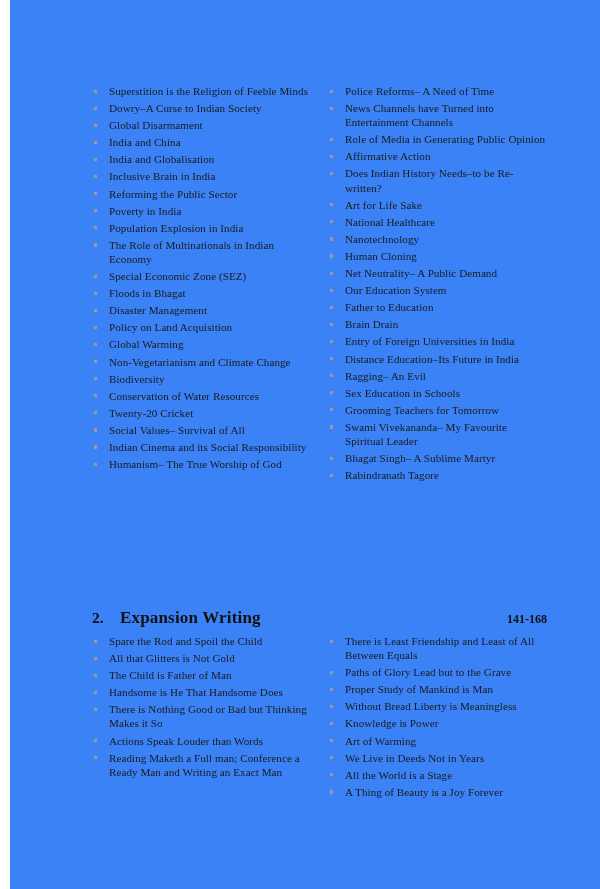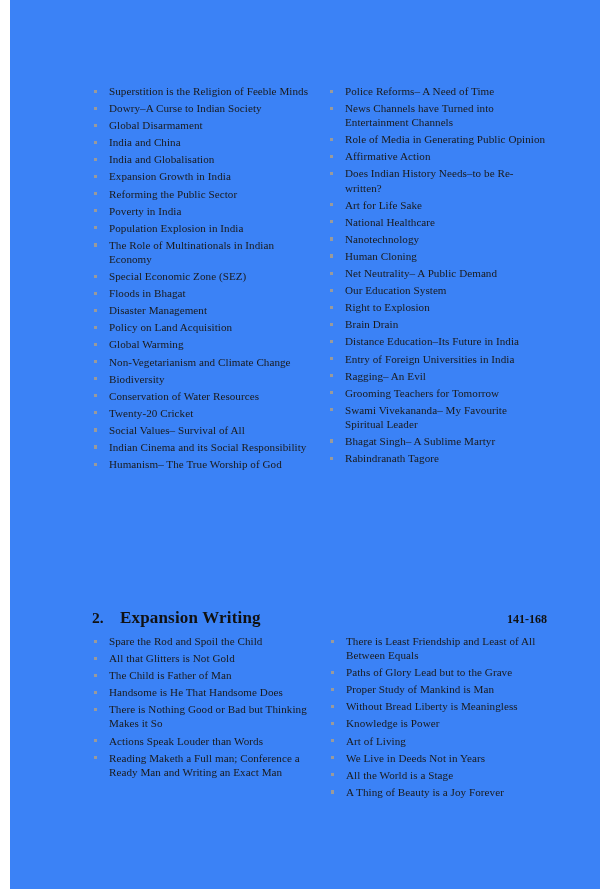--- a/index.html
+++ b/index.html
@@ -115,21 +115,21 @@
           <li>
             <span class="bullet"></span>
             <span class="txt">India and China</span>
           </li>
           <li>
             <span class="bullet"></span>
             <span class="txt">India and Globalisation</span>
           </li>
           <li>
             <span class="bullet"></span>
-            <span class="txt">Expansion Growth in India</span>
+            <span class="txt">Inclusive Brain in India</span>
           </li>
           <li>
             <span class="bullet"></span>
             <span class="txt">Reforming the Public Sector</span>
           </li>
           <li>
             <span class="bullet"></span>
             <span class="txt">Poverty in India</span>
           </li>
           <li>
@@ -231,37 +231,41 @@
           <li>
             <span class="bullet"></span>
             <span class="txt">Net Neutrality– A Public Demand</span>
           </li>
           <li>
             <span class="bullet"></span>
             <span class="txt">Our Education System</span>
           </li>
           <li>
             <span class="bullet"></span>
-            <span class="txt">Right to Explosion</span>
+            <span class="txt">Father to Education</span>
           </li>
           <li>
             <span class="bullet"></span>
             <span class="txt">Brain Drain</span>
           </li>
           <li>
             <span class="bullet"></span>
+            <span class="txt">Entry of Foreign Universities in India</span>
+          </li>
+          <li>
+            <span class="bullet"></span>
             <span class="txt">Distance Education–Its Future in India</span>
           </li>
           <li>
             <span class="bullet"></span>
-            <span class="txt">Entry of Foreign Universities in India</span>
-          </li>
-          <li>
-            <span class="bullet"></span>
             <span class="txt">Ragging– An Evil</span>
+          </li>
+          <li>
+            <span class="bullet"></span>
+            <span class="txt">Sex Education in Schools</span>
           </li>
           <li>
             <span class="bullet"></span>
             <span class="txt">Grooming Teachers for Tomorrow</span>
           </li>
           <li>
             <span class="bullet"></span>
             <span class="txt">Swami Vivekananda– My Favourite Spiritual Leader</span>
           </li>
           <li>
@@ -275,21 +279,21 @@
         </ul>
     </div>
   </div>
 
   <div class="section-head" style="top: 608px;">
     <span class="sec-num">2.</span>
     <span class="sec-title">Expansion Writing</span>
     <span class="sec-pages">141-168</span>
   </div>
 
-  <div class="toc-block" style="top: 634px; justify-content: space-between;">
+  <div class="toc-block" style="top: 634px;">
     <div class="toc-col">
       <ul class="toc-list" id="sec-left">
           <li>
             <span class="bullet"></span>
             <span class="txt">Spare the Rod and Spoil the Child</span>
           </li>
           <li>
             <span class="bullet"></span>
             <span class="txt">All that Glitters is Not Gold</span>
           </li>
@@ -332,21 +336,21 @@
           <li>
             <span class="bullet"></span>
             <span class="txt">Without Bread Liberty is Meaningless</span>
           </li>
           <li>
             <span class="bullet"></span>
             <span class="txt">Knowledge is Power</span>
           </li>
           <li>
             <span class="bullet"></span>
-            <span class="txt">Art of Living</span>
+            <span class="txt">Art of Warming</span>
           </li>
           <li>
             <span class="bullet"></span>
             <span class="txt">We Live in Deeds Not in Years</span>
           </li>
           <li>
             <span class="bullet"></span>
             <span class="txt">All the World is a Stage</span>
           </li>
           <li>

